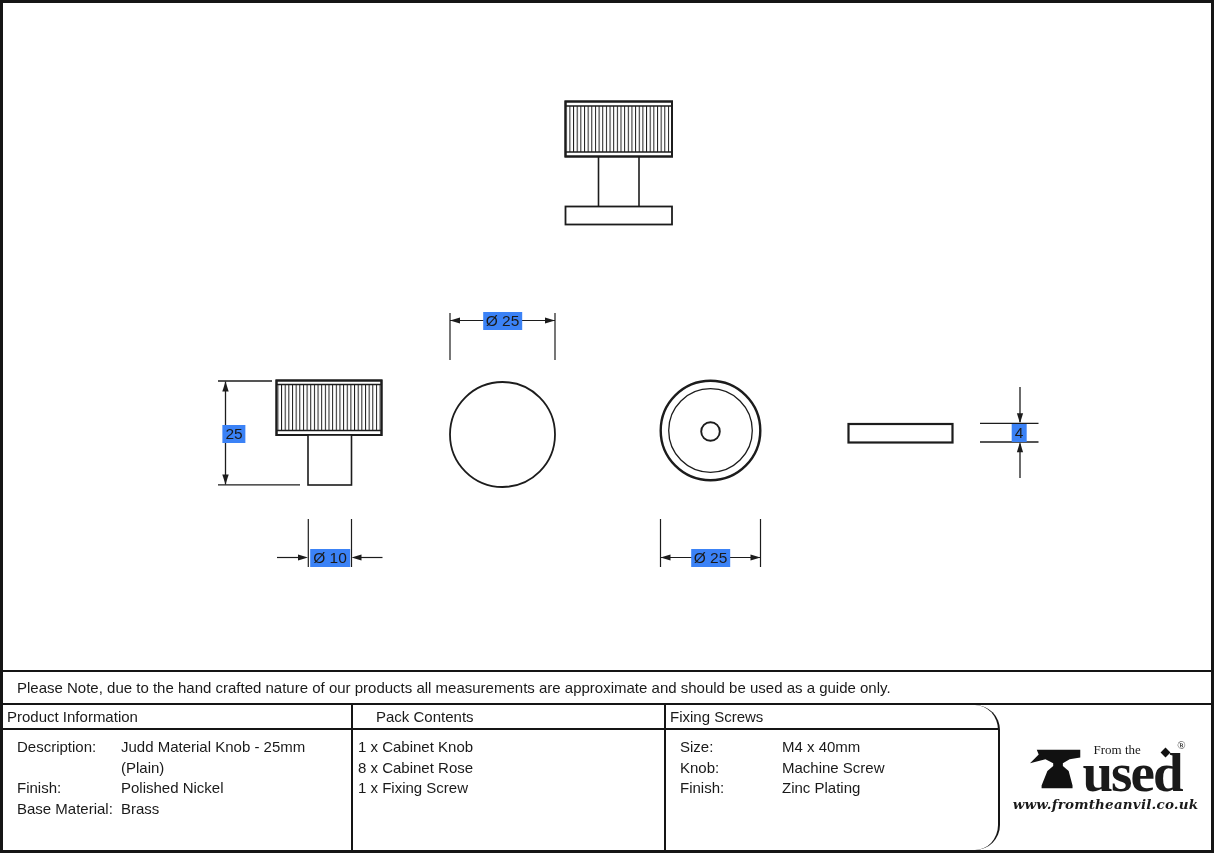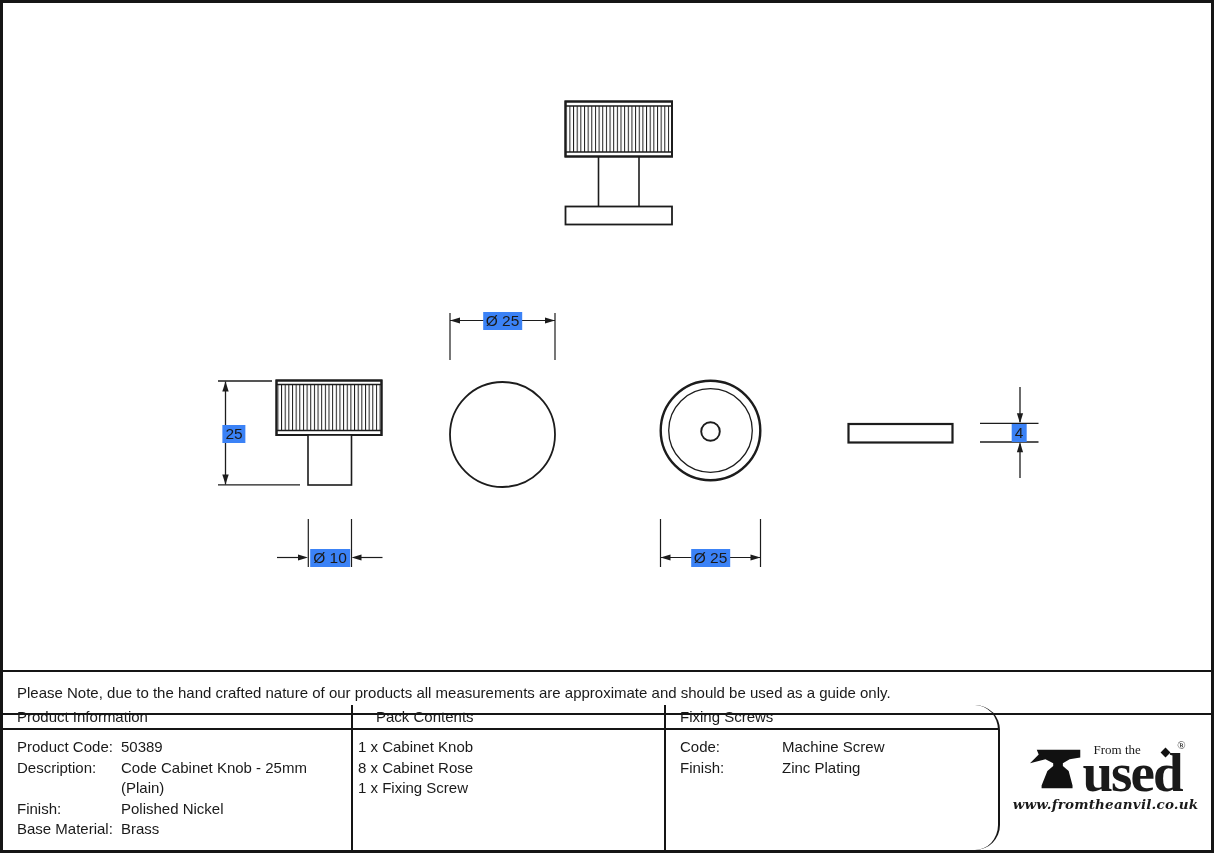--- a/index.html
+++ b/index.html
@@ -6,32 +6,32 @@
   #page{position:relative;width:1214px;height:853px;background:#ffffff;
         font-family:"Liberation Sans", sans-serif;color:#1a1a1a;overflow:hidden;}
   #frame{position:absolute;inset:0;border:3px solid #151515;pointer-events:none;z-index:5;}
 
   
   #drawing-svg{position:absolute;left:0;top:0;}
   .dim-label{position:absolute;transform:translate(-50%,-50%);background:#3b82f6;
              padding:0 3px;font-size:15.5px;white-space:nowrap;z-index:2;}
 
   
-  #note-row{position:absolute;left:3px;right:3px;top:670px;height:45px;box-sizing:border-box;
+  #note-row{position:absolute;left:3px;right:3px;top:670px;height:35px;box-sizing:border-box;
             border-top:2.5px solid #151515;border-bottom:2.5px solid #151515;
             display:flex;align-items:center;padding-left:14px;font-size:15px;}
 
   
   .col{position:absolute;top:705px;bottom:3px;box-sizing:border-box;}
   #col-product-info{left:3px;width:350px;border-right:2.5px solid #151515;}
   #col-pack-contents{left:353px;width:313px;border-right:2.5px solid #151515;}
   #col-fixing-screws{left:666px;width:334px;border-right:2.5px solid #151515;border-radius:25px;}
   #col-logo{left:1000px;right:3px;display:flex;align-items:center;justify-content:center;}
   .hdr{height:25px;box-sizing:border-box;border-bottom:2.5px solid #151515;
-       display:flex;align-items:center;padding-left:14px;font-size:15px;}
+       display:flex;align-items:center;padding-left:4px;font-size:15px;}
   .tbl-body{padding:7px 8px 0 14px;font-size:15px;line-height:20.6px;}
   .kv{display:grid;grid-template-columns:104px 1fr;}
   #col-fixing-screws .kv{grid-template-columns:102px 1fr;}
 
   
   .logo{text-align:center;}
   .logo-mark{position:relative;width:152px;height:48px;margin:0 auto;}
   .anvil-icon{position:absolute;left:0;bottom:0;}
   .logo-nvil{position:absolute;left:53px;bottom:-1px;font-family:"Liberation Serif", serif;
              font-size:55px;line-height:40px;letter-spacing:-2px;font-weight:bold;}
@@ -139,26 +139,22 @@
   <div class="dim-label" style="left:1019px;top:432.8px;">4</div>
 
   <div id="note-row">
     <span>Please Note, due to the hand crafted nature of our products all measurements are approximate and should be used as a guide only.</span>
   </div>
 
   <div id="col-product-info" class="col">
     <div class="hdr">Product Information</div>
     <div class="tbl-body">
       <div class="kv">
-        <span>Product Code:</span>
-        <span>50389</span>
-      </div>
-      <div class="kv">
         <span>Description:</span>
-        <span>Code Cabinet Knob - 25mm</span>
+        <span>Judd Material Knob - 25mm</span>
       </div>
       <div class="kv">
         <span></span>
         <span>(Plain)</span>
       </div>
       <div class="kv">
         <span>Finish:</span>
         <span>Polished Nickel</span>
       </div>
       <div class="kv">
@@ -174,21 +170,25 @@
       <div>1 x Cabinet Knob</div>
       <div>8 x Cabinet Rose</div>
       <div>1 x Fixing Screw</div>
     </div>
   </div>
 
   <div id="col-fixing-screws" class="col">
     <div class="hdr">Fixing Screws</div>
     <div class="tbl-body">
       <div class="kv">
-        <span>Code:</span>
+        <span>Size:</span>
+        <span>M4 x 40mm</span>
+      </div>
+      <div class="kv">
+        <span>Knob:</span>
         <span>Machine Screw</span>
       </div>
       <div class="kv">
         <span>Finish:</span>
         <span>Zinc Plating</span>
       </div>
     </div>
   </div>
 
   <div id="col-logo" class="col">

